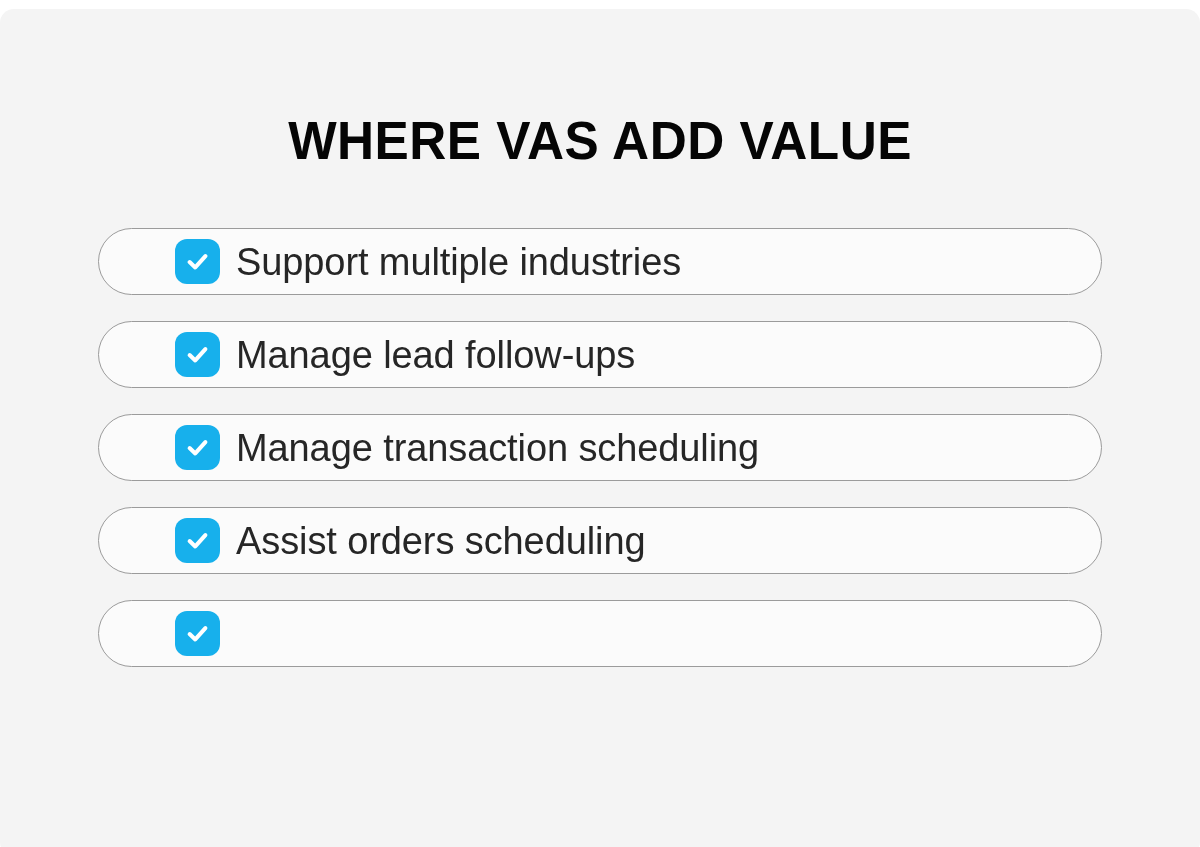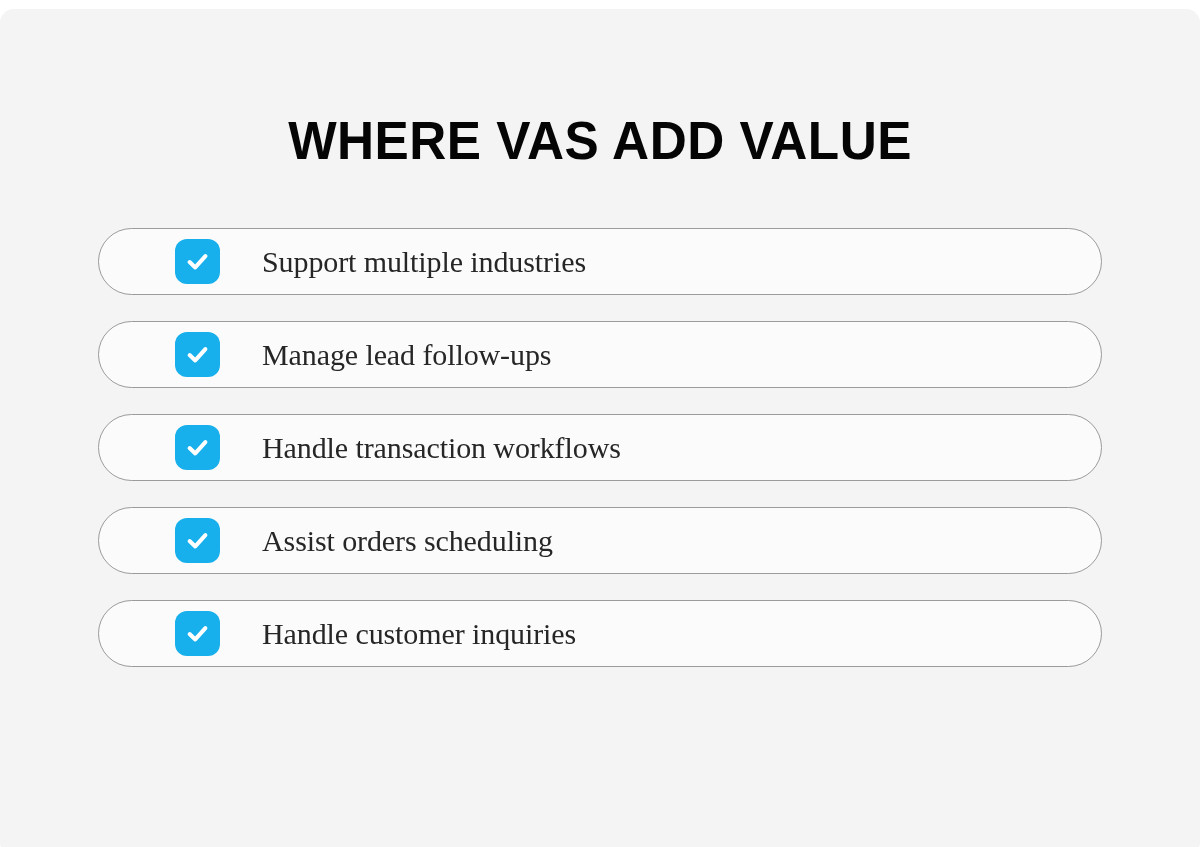--- a/index.html
+++ b/index.html
@@ -74,23 +74,23 @@
     background: #17b0ec;
     display: flex;
     align-items: center;
     justify-content: center;
   }
   .check svg {
     display: block;
   }
 
   .row-label {
-    margin-left: 42px;
-    font-family: Liberation Serif, serif;
-    font-size: 30px;
+    margin-left: 16px;
+    font-family: Liberation Sans, sans-serif;
+    font-size: 38px;
     font-weight: 400;
     color: #262626;
     letter-spacing: -0.1px;
     white-space: nowrap;
     line-height: 1;
   }
 </style>
 </head>
 <body>
 
@@ -117,36 +117,35 @@
       </span>
       <span class="row-label">Manage lead follow-ups</span>
     </div>
 
     <div class="row">
       <span class="check">
         <svg width="27" height="27" viewBox="0 0 24 24" aria-hidden="true">
           <path d="M5 12.5 L10 17.3 L19 7.2" fill="none" stroke="#ffffff" stroke-width="3.6" stroke-linecap="round" stroke-linejoin="round"></path>
         </svg>
       </span>
-      <span class="row-label">Handle transaction workflows</span>
+      <span class="row-label">Manage transaction scheduling</span>
     </div>
 
     <div class="row">
       <span class="check">
         <svg width="27" height="27" viewBox="0 0 24 24" aria-hidden="true">
           <path d="M5 12.5 L10 17.3 L19 7.2" fill="none" stroke="#ffffff" stroke-width="3.6" stroke-linecap="round" stroke-linejoin="round"></path>
         </svg>
       </span>
       <span class="row-label">Assist orders scheduling</span>
     </div>
 
 
     <div class="row">
       <span class="check">
         <svg width="27" height="27" viewBox="0 0 24 24" aria-hidden="true">
           <path d="M5 12.5 L10 17.3 L19 7.2" fill="none" stroke="#ffffff" stroke-width="3.6" stroke-linecap="round" stroke-linejoin="round"></path>
         </svg>
       </span>
-      <span class="row-label">Handle customer inquiries</span>
     </div>
 
   </div>
 </div>
 
 </body></html>

